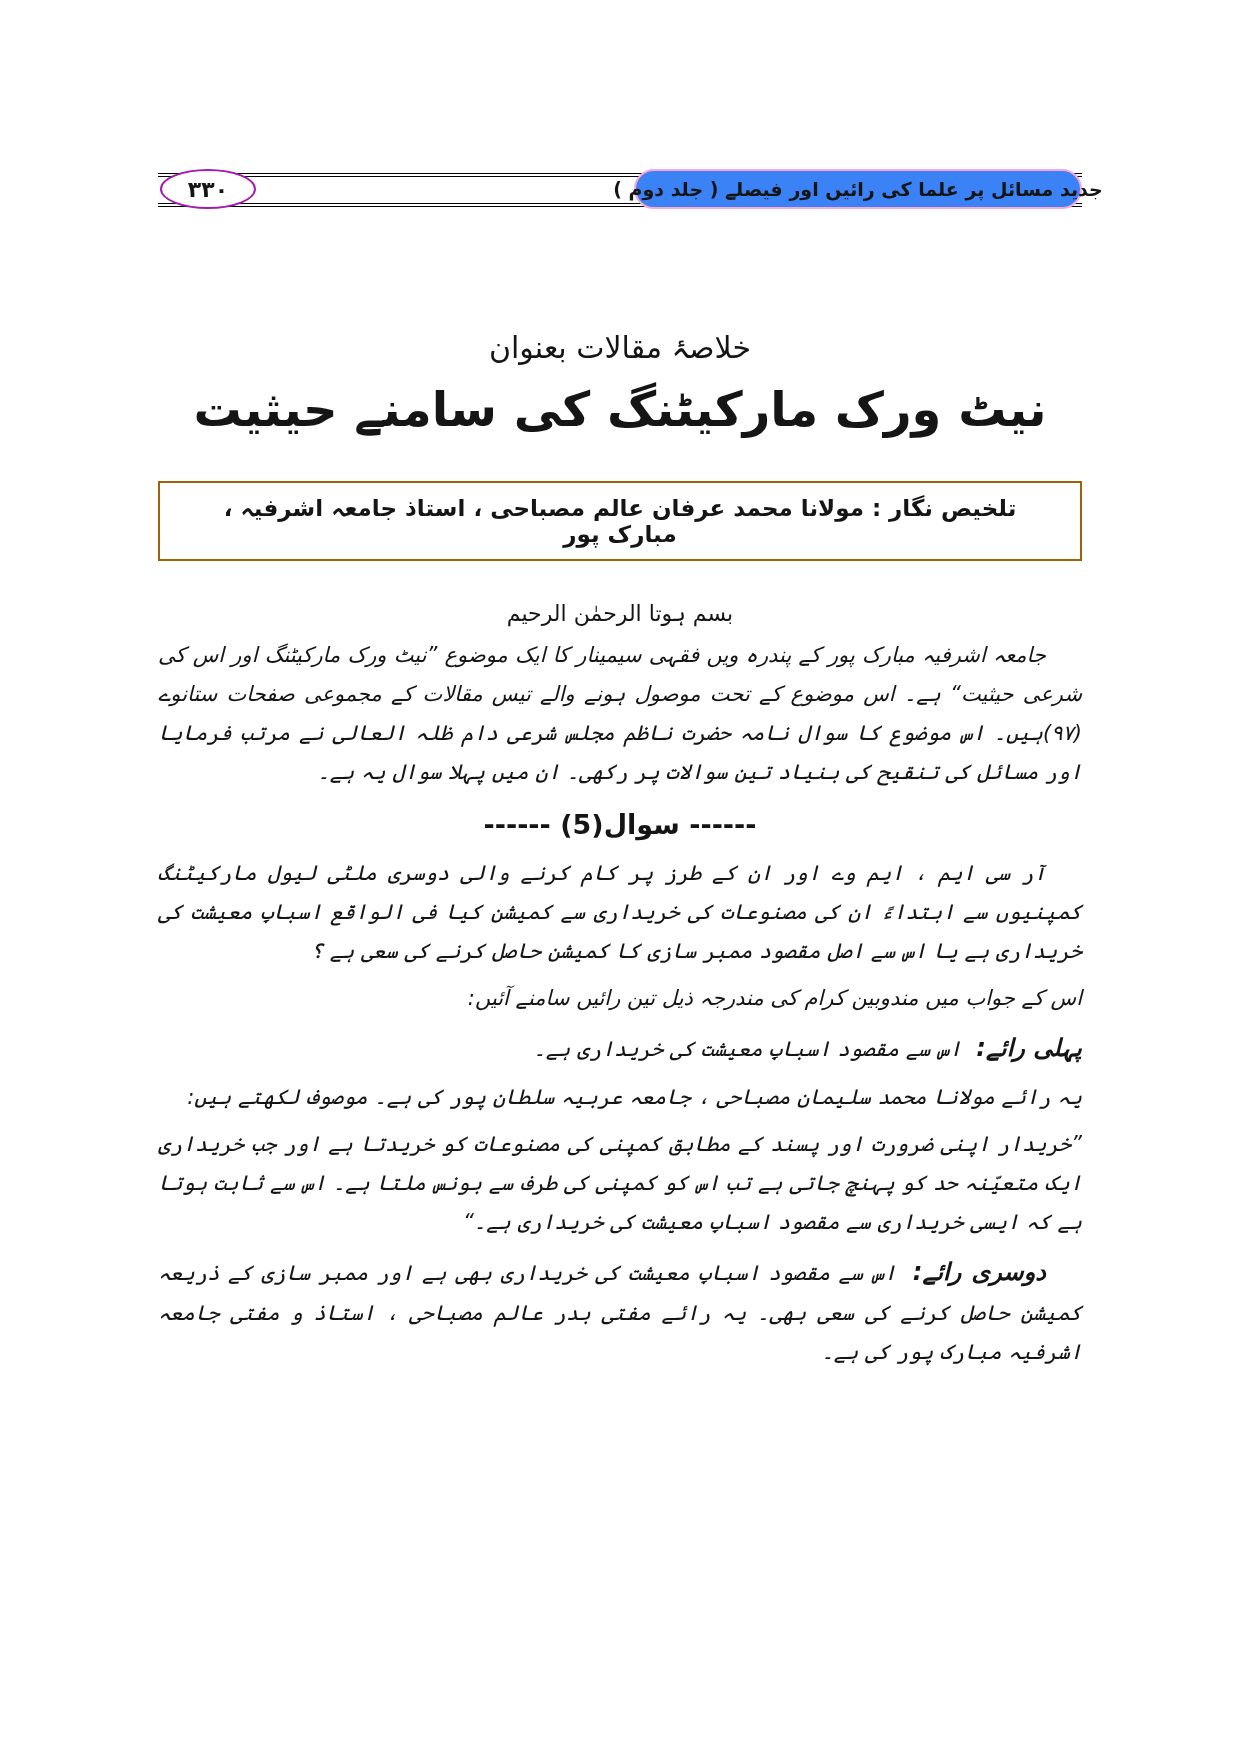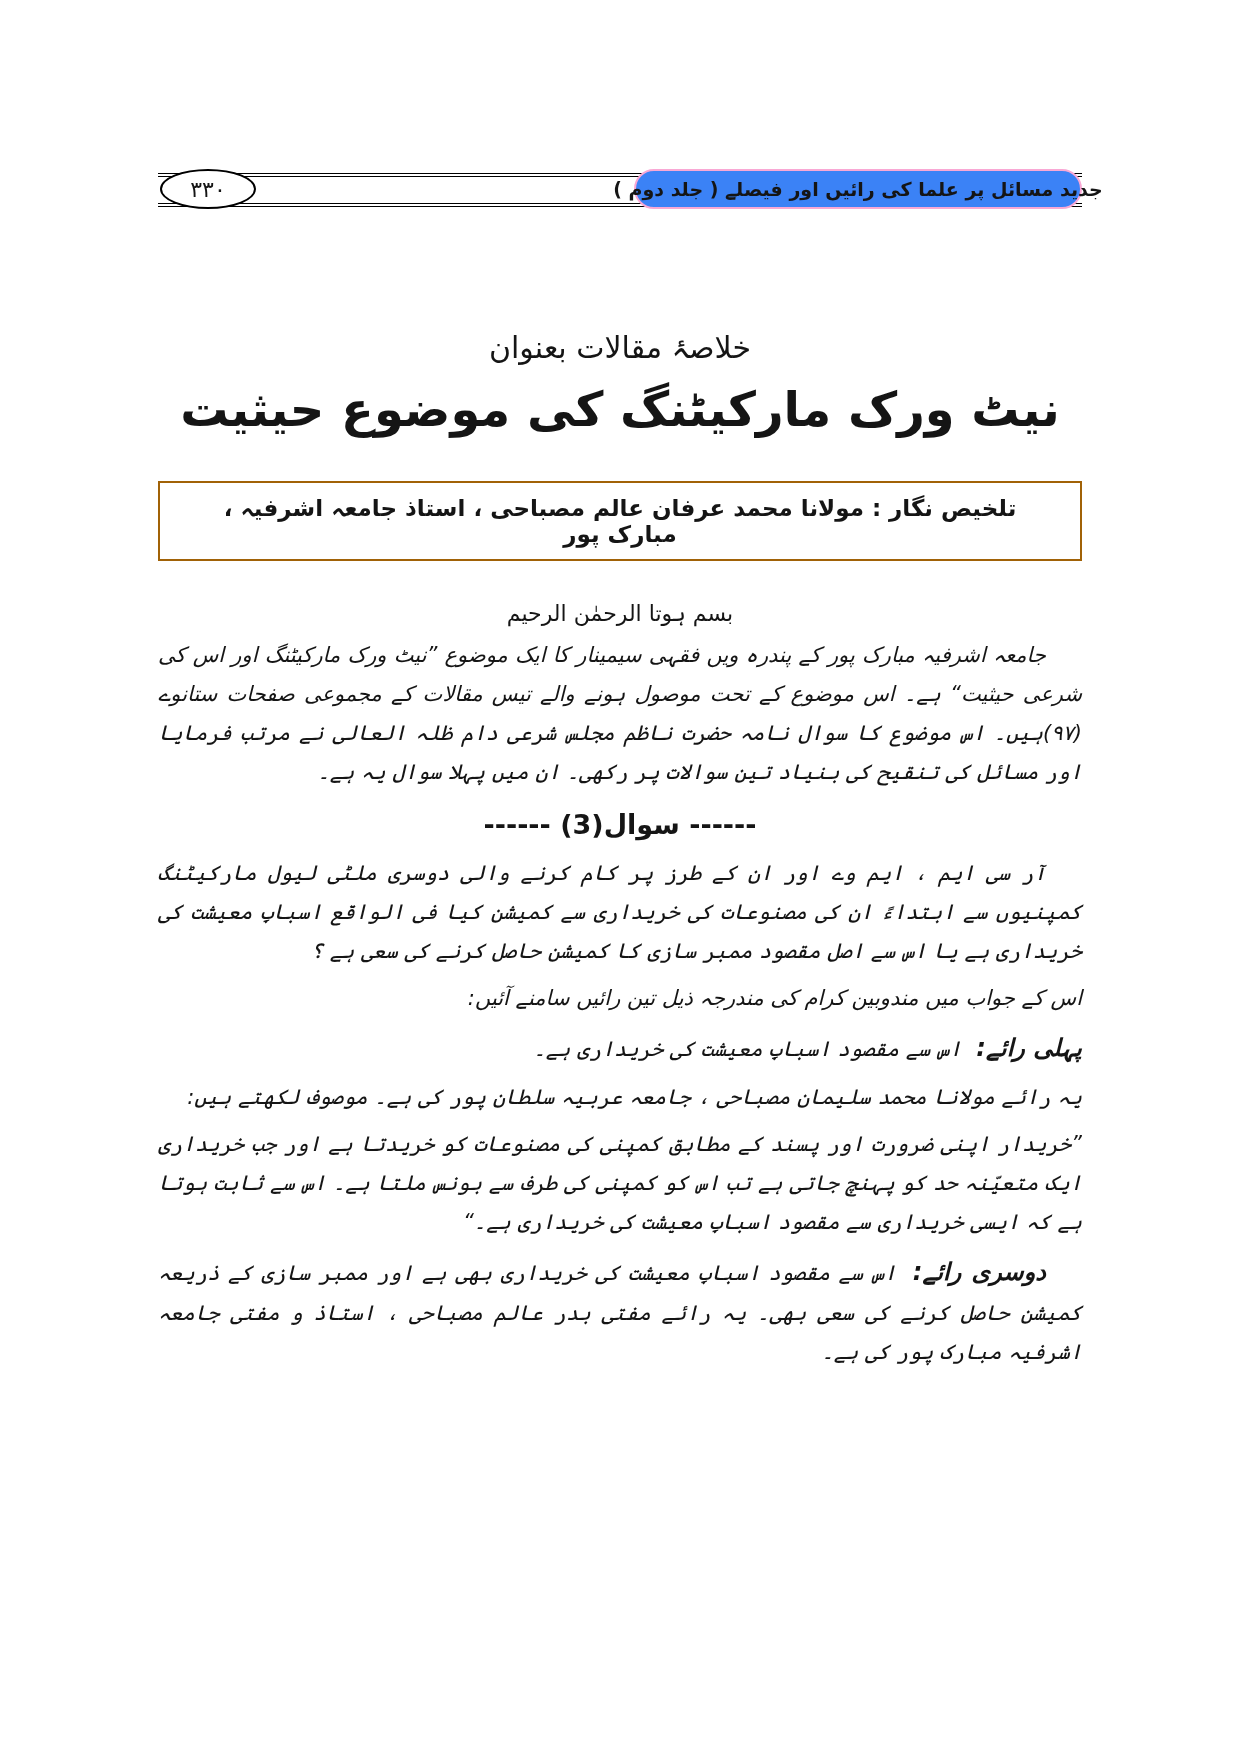--- a/index.html
+++ b/index.html
@@ -17,24 +17,24 @@
   .content-col { width: 924px; margin: 0 auto; }
 
   
   .header-band { position: relative; height: 48px; margin: 166px auto 0; width: 924px; }
   .rule { position: absolute; left: 0; right: 0; height: 0; border-top: 4px double #000; }
   .rule-top { top: 7px; }
   .rule-bottom { bottom: 7px; }
   .page-oval {
     position: absolute; left: 2px; top: 3px;
     width: 96px; height: 40px;
-    border: 2px solid #000000; border-radius: 50%;
+    border: 2px solid #a21caf; border-radius: 50%;
     background: #fff;
     display: flex; align-items: center; justify-content: center;
-    font-size: 22px; font-weight: normal;
+    font-size: 22px; font-weight: bold;
     box-sizing: border-box;
   }
   .cartouche {
     position: absolute; right: 0; top: 3px;
     height: 40px; width: 448px;
     border: 2px solid #f9a8d4; border-radius: 22px;
     background: #3b82f6;
     display: flex; align-items: center; justify-content: center;
     font-size: 19px; font-weight: bold;
     direction: rtl;
@@ -105,33 +105,33 @@
   <header class="header-band">
     <div class="rule rule-top"></div>
     <div class="rule rule-bottom"></div>
     <div class="page-oval">۳۳۰</div>
     <div class="cartouche">جدید مسائل پر علما کی رائیں اور فیصلے ( جلد دوم )</div>
   </header>
 
   <main class="content-col">
 
     <div class="kicker">خلاصۂ مقالات بعنوان</div>
-    <h1 class="main-title">نیٹ ورک مارکیٹنگ کی موضوع حیثیت</h1>
+    <h1 class="main-title">نیٹ ورک مارکیٹنگ کی سامنے حیثیت</h1>
 
     <div class="byline-box">
       <span>تلخیص نگار : مولانا محمد عرفان عالم مصباحی ، استاذ جامعہ اشرفیہ ، مبارک پور</span>
     </div>
 
     <p class="bismillah">بسم ہوتا الرحمٰن الرحیم</p>
 
     <p class="para indent">جامعہ اشرفیہ مبارک پور کے پندرہ ویں فقہی سیمینار کا ایک موضوع ”نیٹ ورک مارکیٹنگ اور اس کی شرعی حیثیت“ ہے۔ اس موضوع کے تحت موصول ہونے والے تیس مقالات کے مجموعی صفحات ستانوے (۹۷)ہیں۔ اس موضوع کا سوال نامہ حضرت ناظم مجلس شرعی دام ظلہ العالی نے مرتب فرمایا اور مسائل کی تنقیح کی بنیاد تین سوالات پر رکھی۔ ان میں پہلا سوال یہ ہے۔</p>
 
     <h2 class="question-heading">
       <span class="dash">------</span>
-      <span>سوال(3)</span>
+      <span>سوال(5)</span>
       <span class="dash">------</span>
     </h2>
 
     <p class="para indent">آر سی ایم ، ایم وے اور ان کے طرز پر کام کرنے والی دوسری ملٹی لیول مارکیٹنگ کمپنیوں سے ابتداءً ان کی مصنوعات کی خریداری سے کمیشن کیا فی الواقع اسبابِ معیشت کی خریداری ہے یا اس سے اصل مقصود ممبر سازی کا کمیشن حاصل کرنے کی سعی ہے ؟</p>
 
     <p class="para">اس کے جواب میں مندوبین کرام کی مندرجہ ذیل تین رائیں سامنے آئیں:</p>
 
     <p class="para">
       <strong class="op-label">پہلی رائے:</strong>
       <span>اس سے مقصود اسبابِ معیشت کی خریداری ہے۔</span>

